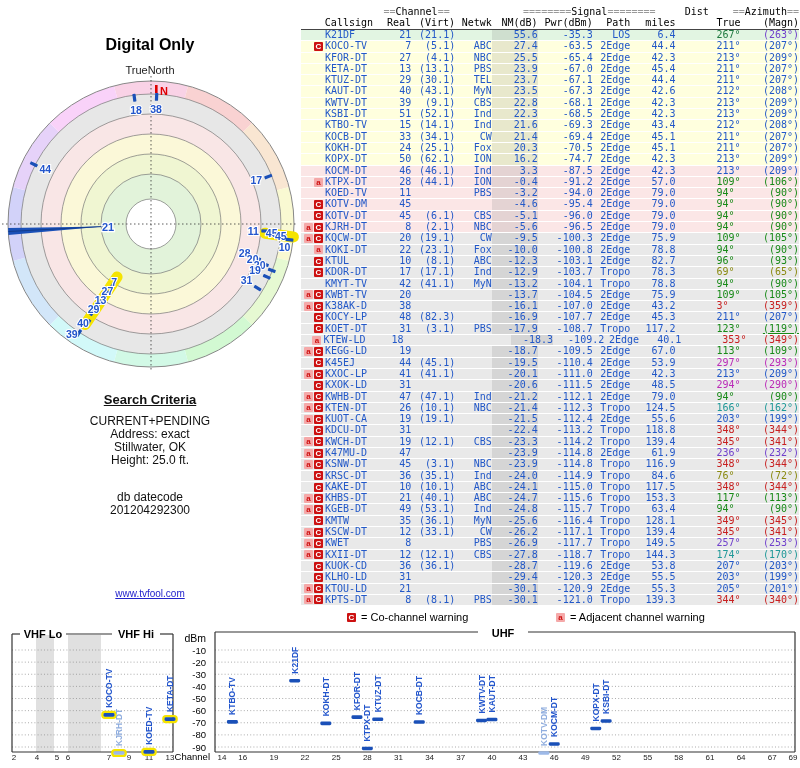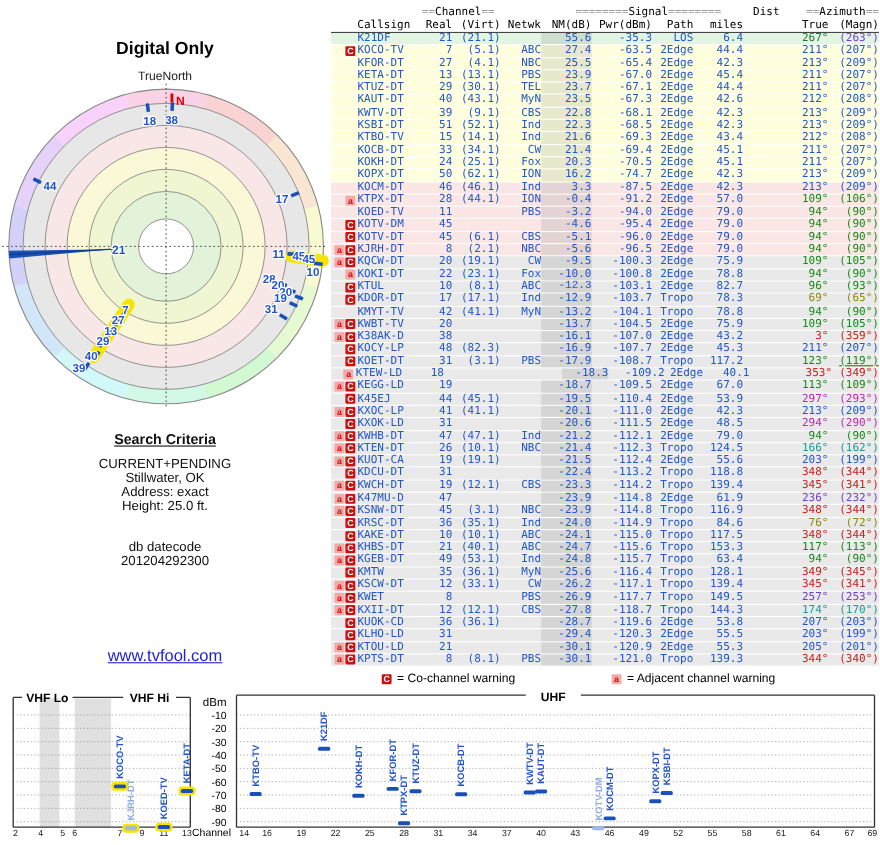--- a/index.html
+++ b/index.html
@@ -9,39 +9,39 @@
   .radar-title{position:absolute;left:0;top:36px;width:300px;text-align:center;
                font-size:16px;font-weight:bold;color:#000;}
   .compass-label{position:absolute;left:0;top:64px;width:300px;text-align:center;
                font-size:11px;color:#222;}
   #radar{position:absolute;left:0;top:72px;}
   .sc{position:absolute;left:0;top:392px;width:300px;text-align:center;color:#111;}
   .sc-heading{font-size:13px;font-weight:bold;text-decoration:underline;margin-bottom:8px;}
   .sc-line{font-size:12px;line-height:13px;}
   .sc-gap{height:24px;}
   .site-link{position:absolute;left:0;top:588px;width:300px;text-align:center;
-             font-size:15px;color:#2222cc;text-decoration:underline;cursor:pointer;}
+             font-size:10px;color:#2222cc;text-decoration:underline;cursor:pointer;}
   
   .sigtable{position:absolute;left:301px;top:6px;width:498px;
             font-family:"DejaVu Sans Mono","Liberation Mono",monospace;font-size:10px;color:#000;}
   .ghead,.thead,.trow{display:flex;white-space:nowrap;}
   .ghead{height:11px;line-height:11px;gap:24px;}
   .thead{height:12px;line-height:12px;border-bottom:1px solid #444;}
   .trow{height:10.3px;line-height:10.6px;border-bottom:0.97px solid #fff;}
   .cell{display:block;overflow:visible;}
   .w26{width:26px;display:flex;justify-content:flex-end;align-items:center;gap:1px;padding-right:2px;box-sizing:border-box;}
   .w-cs{width:66px;text-align:left;}
   .w-re{width:28px;text-align:right;}
   .w-vi{width:48px;text-align:right;}
   .w-ne{width:40px;text-align:right;}
   .w-nm{width:50px;text-align:right;}
   .w-pw{width:60px;text-align:right;}
   .w-pa{width:44px;text-align:right;padding-right:3px;box-sizing:border-box;}
   .w-mi{width:46px;text-align:right;}
-  .w-tr{width:40px;text-align:right;margin-left:41px;}
+  .w-tr{width:40px;margin-left:41px;}
   .w-ma{width:50px;text-align:right;}
   .g-chan{width:76px;text-align:center;}
   .g-sig{width:154px;text-align:center;}
   .g-dist{width:46px;text-align:right;}
   .g-az{width:90px;text-align:center;}
   .eq{color:#999;}
   .band{background:rgba(110,110,110,0.16);}
   .bC,.bA{display:inline-block;width:9px;height:9px;line-height:9.5px;font-size:8px;
           font-weight:bold;text-align:center;border-radius:1px;
           font-family:"Liberation Sans",sans-serif;}
@@ -125,22 +125,22 @@
       <text x="82.99624792525148" y="326.89608093601896" text-anchor="middle" font-size="10.5" font-weight="bold" fill="#2255cc" stroke="#ffffff" stroke-width="2.2" paint-order="stroke" font-family="&quot;Liberation Sans&quot;,sans-serif">40</text>
       <rect x="-1.6" y="-3.9" width="3.2" height="7.8" rx="0.6" fill="#1a50b8" transform="translate(78.8,333.1) rotate(213.5)"></rect>
       <text x="71.7818051568437" y="338.1097903883786" text-anchor="middle" font-size="10.5" font-weight="bold" fill="#2255cc" stroke="#ffffff" stroke-width="2.2" paint-order="stroke" font-family="&quot;Liberation Sans&quot;,sans-serif">39</text>
       <rect x="155" y="85" width="2.6" height="8" fill="#dd0000"></rect>
       <text x="164" y="95" text-anchor="middle" font-size="11" font-weight="bold" fill="#dd0000" font-family="&quot;Liberation Sans&quot;,sans-serif">N</text>
     </svg>
 
   <div class="sc">
     <div class="sc-heading">Search Criteria</div>
     <div class="sc-line">CURRENT+PENDING</div>
+    <div class="sc-line">Address: exact</div>
     <div class="sc-line">Stillwater, OK</div>
-    <div class="sc-line">Address: exact</div>
     <div class="sc-line">Height: 25.0 ft.</div>
     <div class="sc-gap"></div>
     <div class="sc-line">db datecode</div>
     <div class="sc-line">201204292300</div>
   </div>
 
   <a class="site-link">www.tvfool.com</a>
 
   <div class="sigtable">
     <div class="ghead">
@@ -442,21 +442,21 @@
           <span class="cell w-ma" style="color: rgb(24, 138, 24);">(90°)</span>
         </div>
         <div class="trow" style="background: rgb(233, 233, 233);">
           <span class="cell w26">
             <span class="bC">C</span>
           </span>
           <span class="cell w-cs" style="color: rgb(34, 88, 200);">KTUL</span>
           <span class="cell w-re" style="color: rgb(34, 88, 200);">10</span>
           <span class="cell w-vi" style="color: rgb(34, 88, 200);">(8.1)</span>
           <span class="cell w-ne" style="color: rgb(34, 88, 200);">ABC</span>
-          <span class="cell w-nm band" style="color: rgb(34, 88, 200); font-family: Liberation Mono, monospace;">-12.3</span>
+          <span class="cell w-nm band" style="color: rgb(34, 88, 200);">-12.3</span>
           <span class="cell w-pw" style="color: rgb(34, 88, 200);">-103.1</span>
           <span class="cell w-pa" style="color: rgb(34, 88, 200);">2Edge</span>
           <span class="cell w-mi" style="color: rgb(34, 88, 200);">82.7</span>
           <span class="cell w-tr" style="color: rgb(24, 138, 24);">96°</span>
           <span class="cell w-ma" style="color: rgb(24, 138, 24);">(93°)</span>
         </div>
         <div class="trow" style="background: rgb(233, 233, 233);">
           <span class="cell w26">
             <span class="bC">C</span>
           </span>

